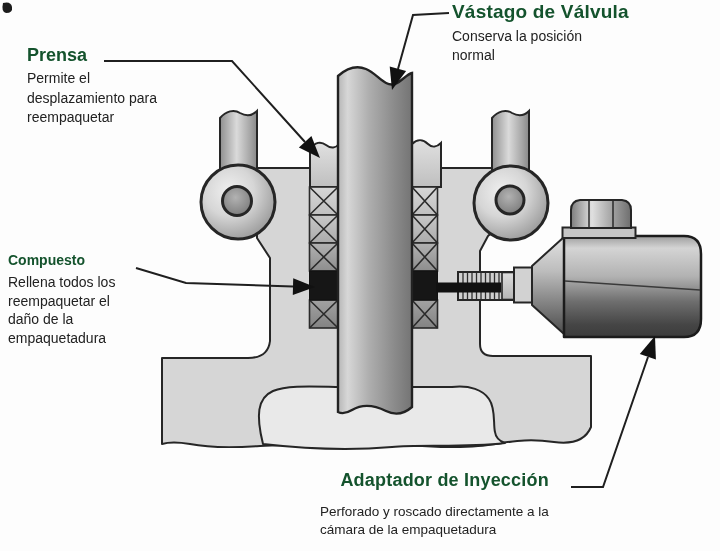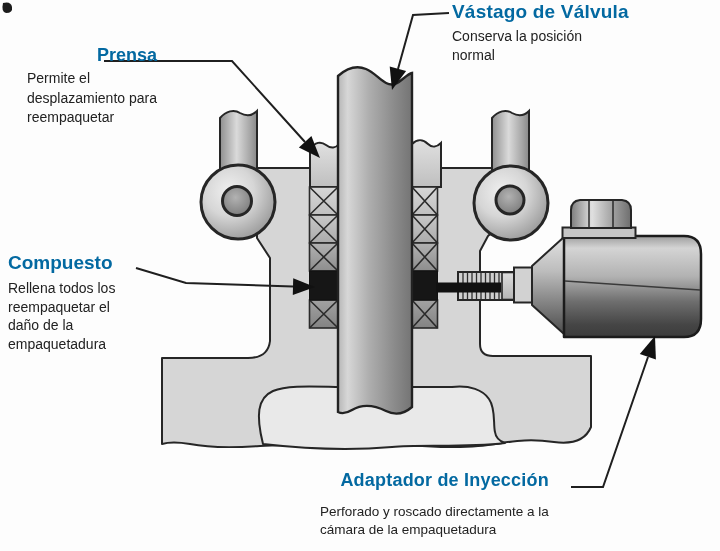--- a/index.html
+++ b/index.html
@@ -2,30 +2,30 @@
 <html><head>
 <meta charset="utf-8">
 <style>
   html,body{margin:0;padding:0;background:#ffffff;}
   #stage{
     position:relative;width:720px;height:551px;background:#fdfdfd;
     font-family:"Liberation Sans",sans-serif;overflow:hidden;
   }
   #diagram-svg{position:absolute;left:0;top:0;}
   .lbl{position:absolute;color:#141414;}
-  .lbl .title{font-weight:bold;color:#0369a1;white-space:nowrap;}
+  .lbl .title{font-weight:bold;color:#14532d;white-space:nowrap;}
   .lbl .desc{color:#222222;white-space:nowrap;}
   #lbl-vastago{left:452px;top:1px;}
   #lbl-vastago .title{font-size:19px;letter-spacing:.2px;}
   #lbl-vastago .desc{font-size:14px;line-height:19px;margin-top:4px;}
   #lbl-prensa{left:27px;top:45px;}
-  #lbl-prensa .title{font-size:18px;text-align:right;}
+  #lbl-prensa .title{font-size:18px;}
   #lbl-prensa .desc{font-size:14px;line-height:19.5px;margin-top:3px;}
   #lbl-compuesto{left:8px;top:252px;}
-  #lbl-compuesto .title{font-size:19px;}
+  #lbl-compuesto .title{font-size:14px;}
   #lbl-compuesto .desc{font-size:14px;line-height:18.5px;margin-top:5px;}
   #lbl-adaptador{left:320px;top:470px;}
   #lbl-adaptador .title{font-size:18px;letter-spacing:.2px;text-align:right;}
   #lbl-adaptador .desc{font-size:13.5px;line-height:17.5px;margin-top:12px;}
 </style>
 </head>
 <body>
 
 <div id="stage">
 

